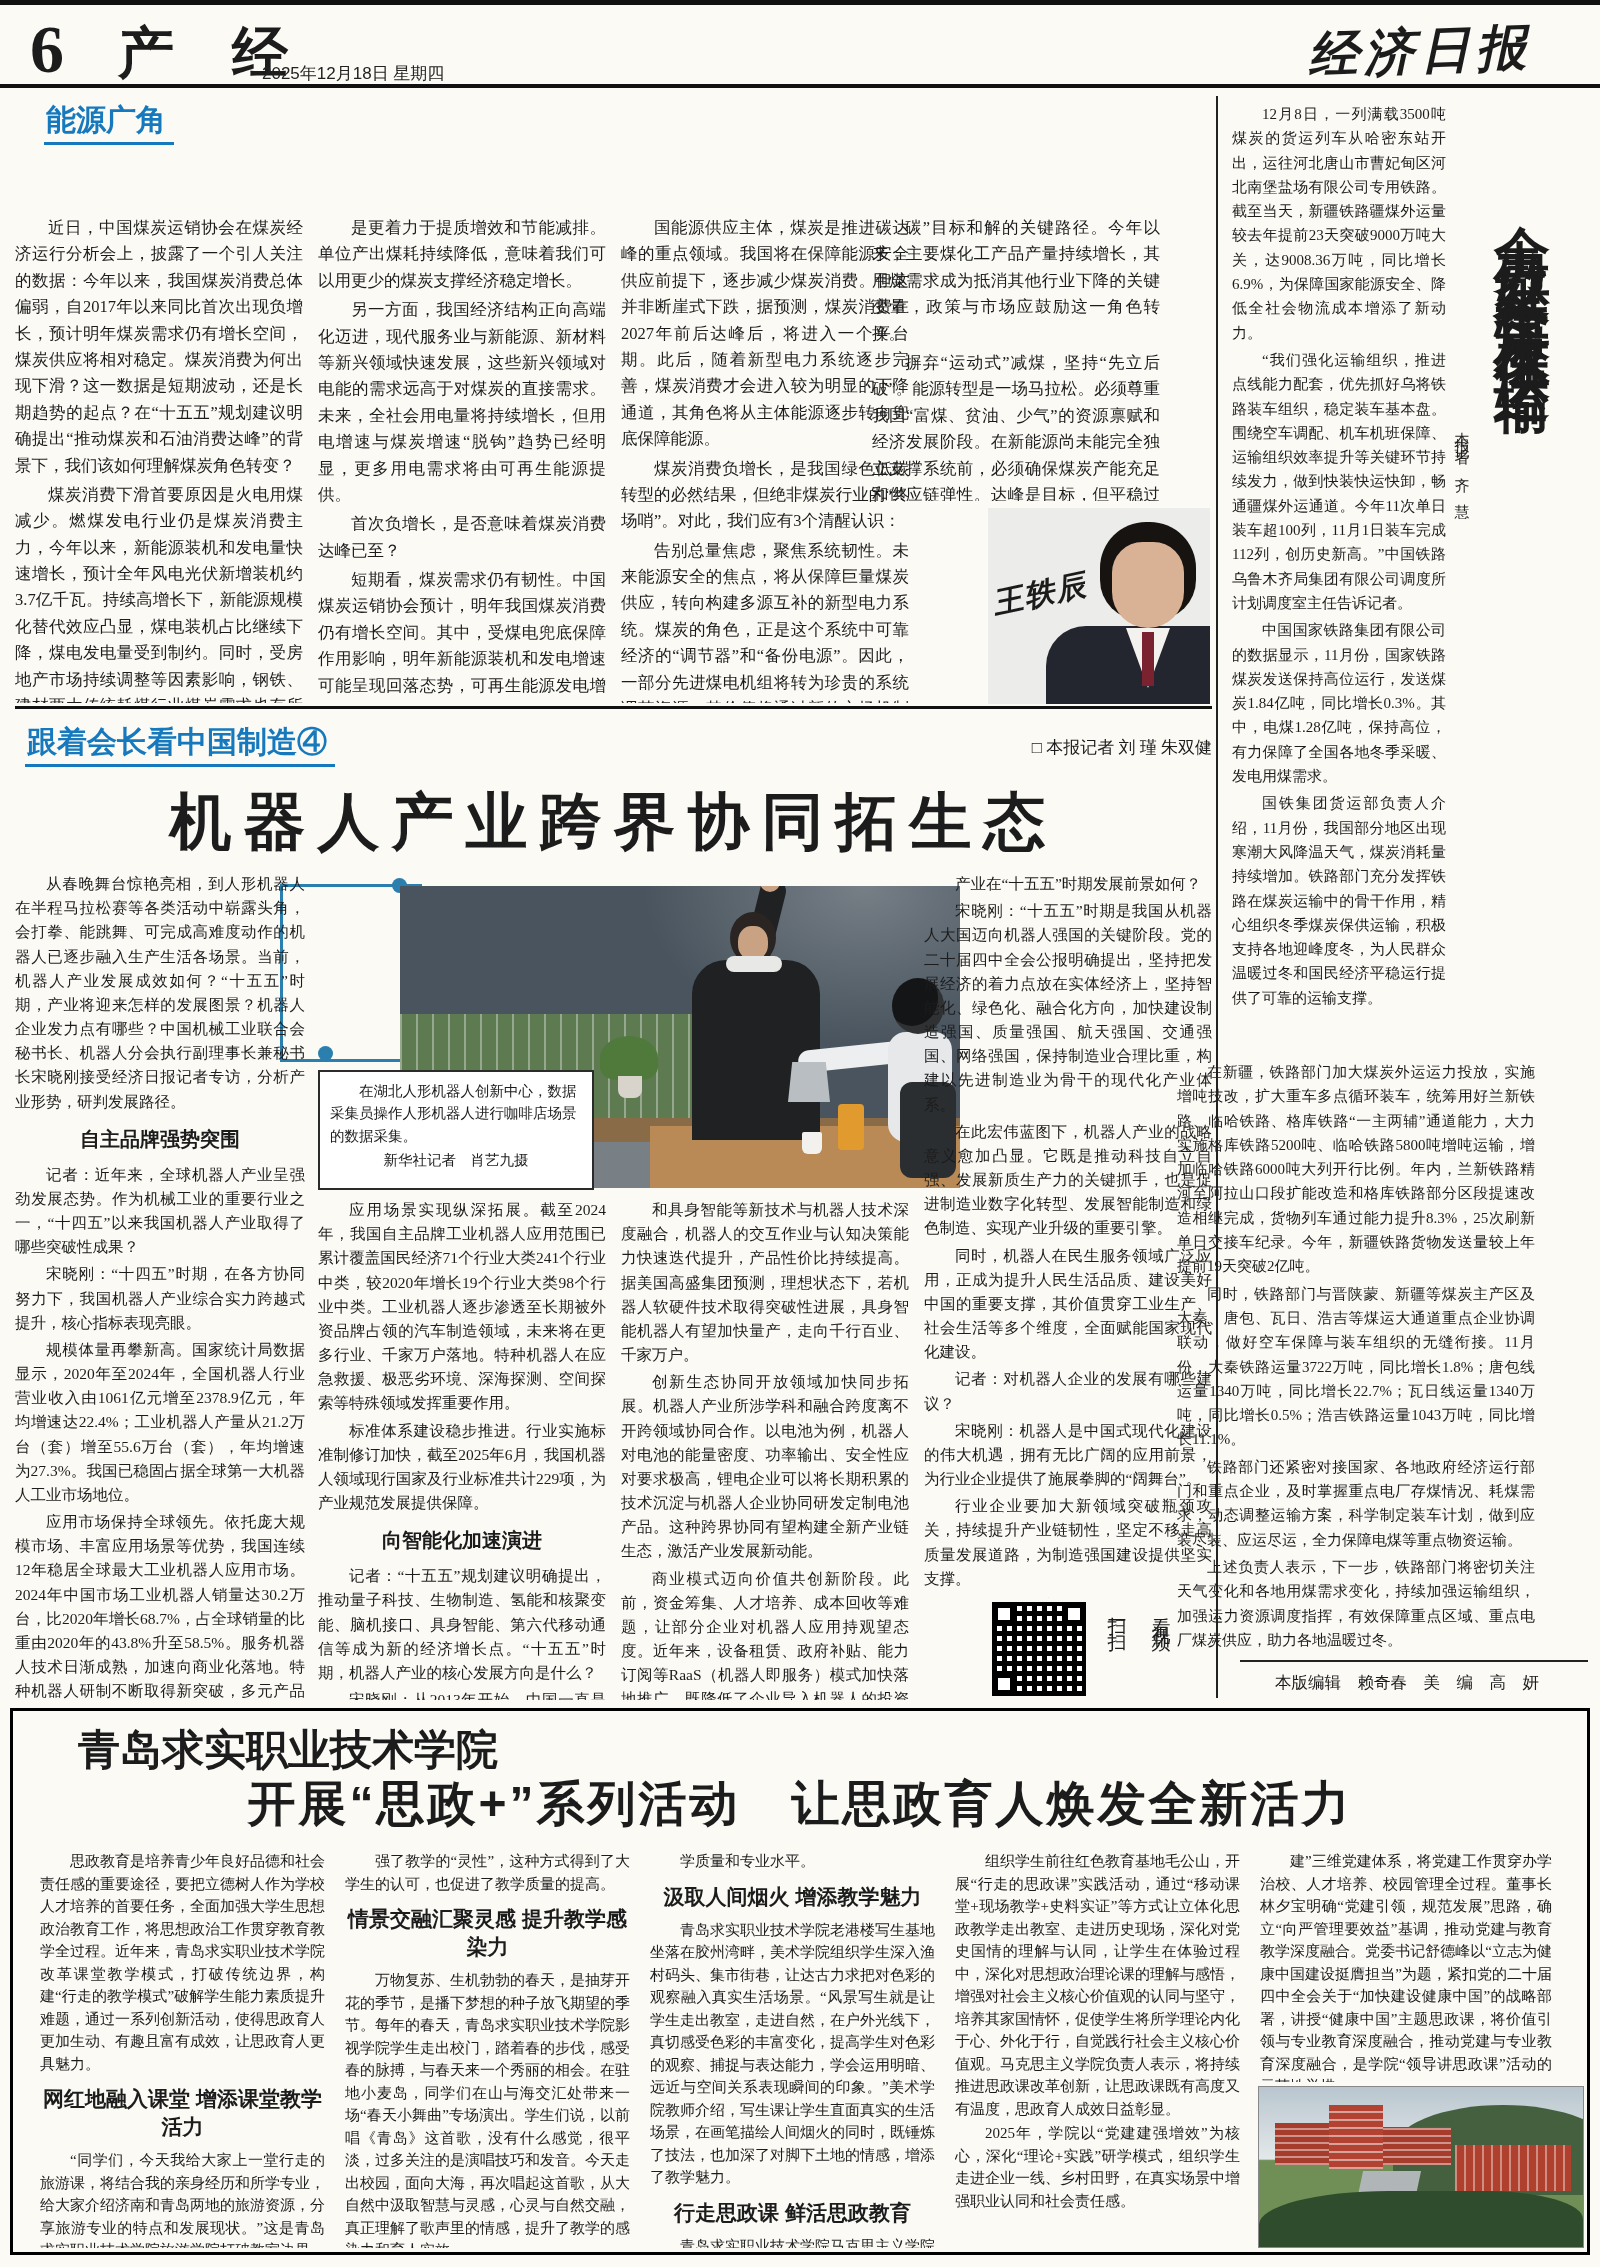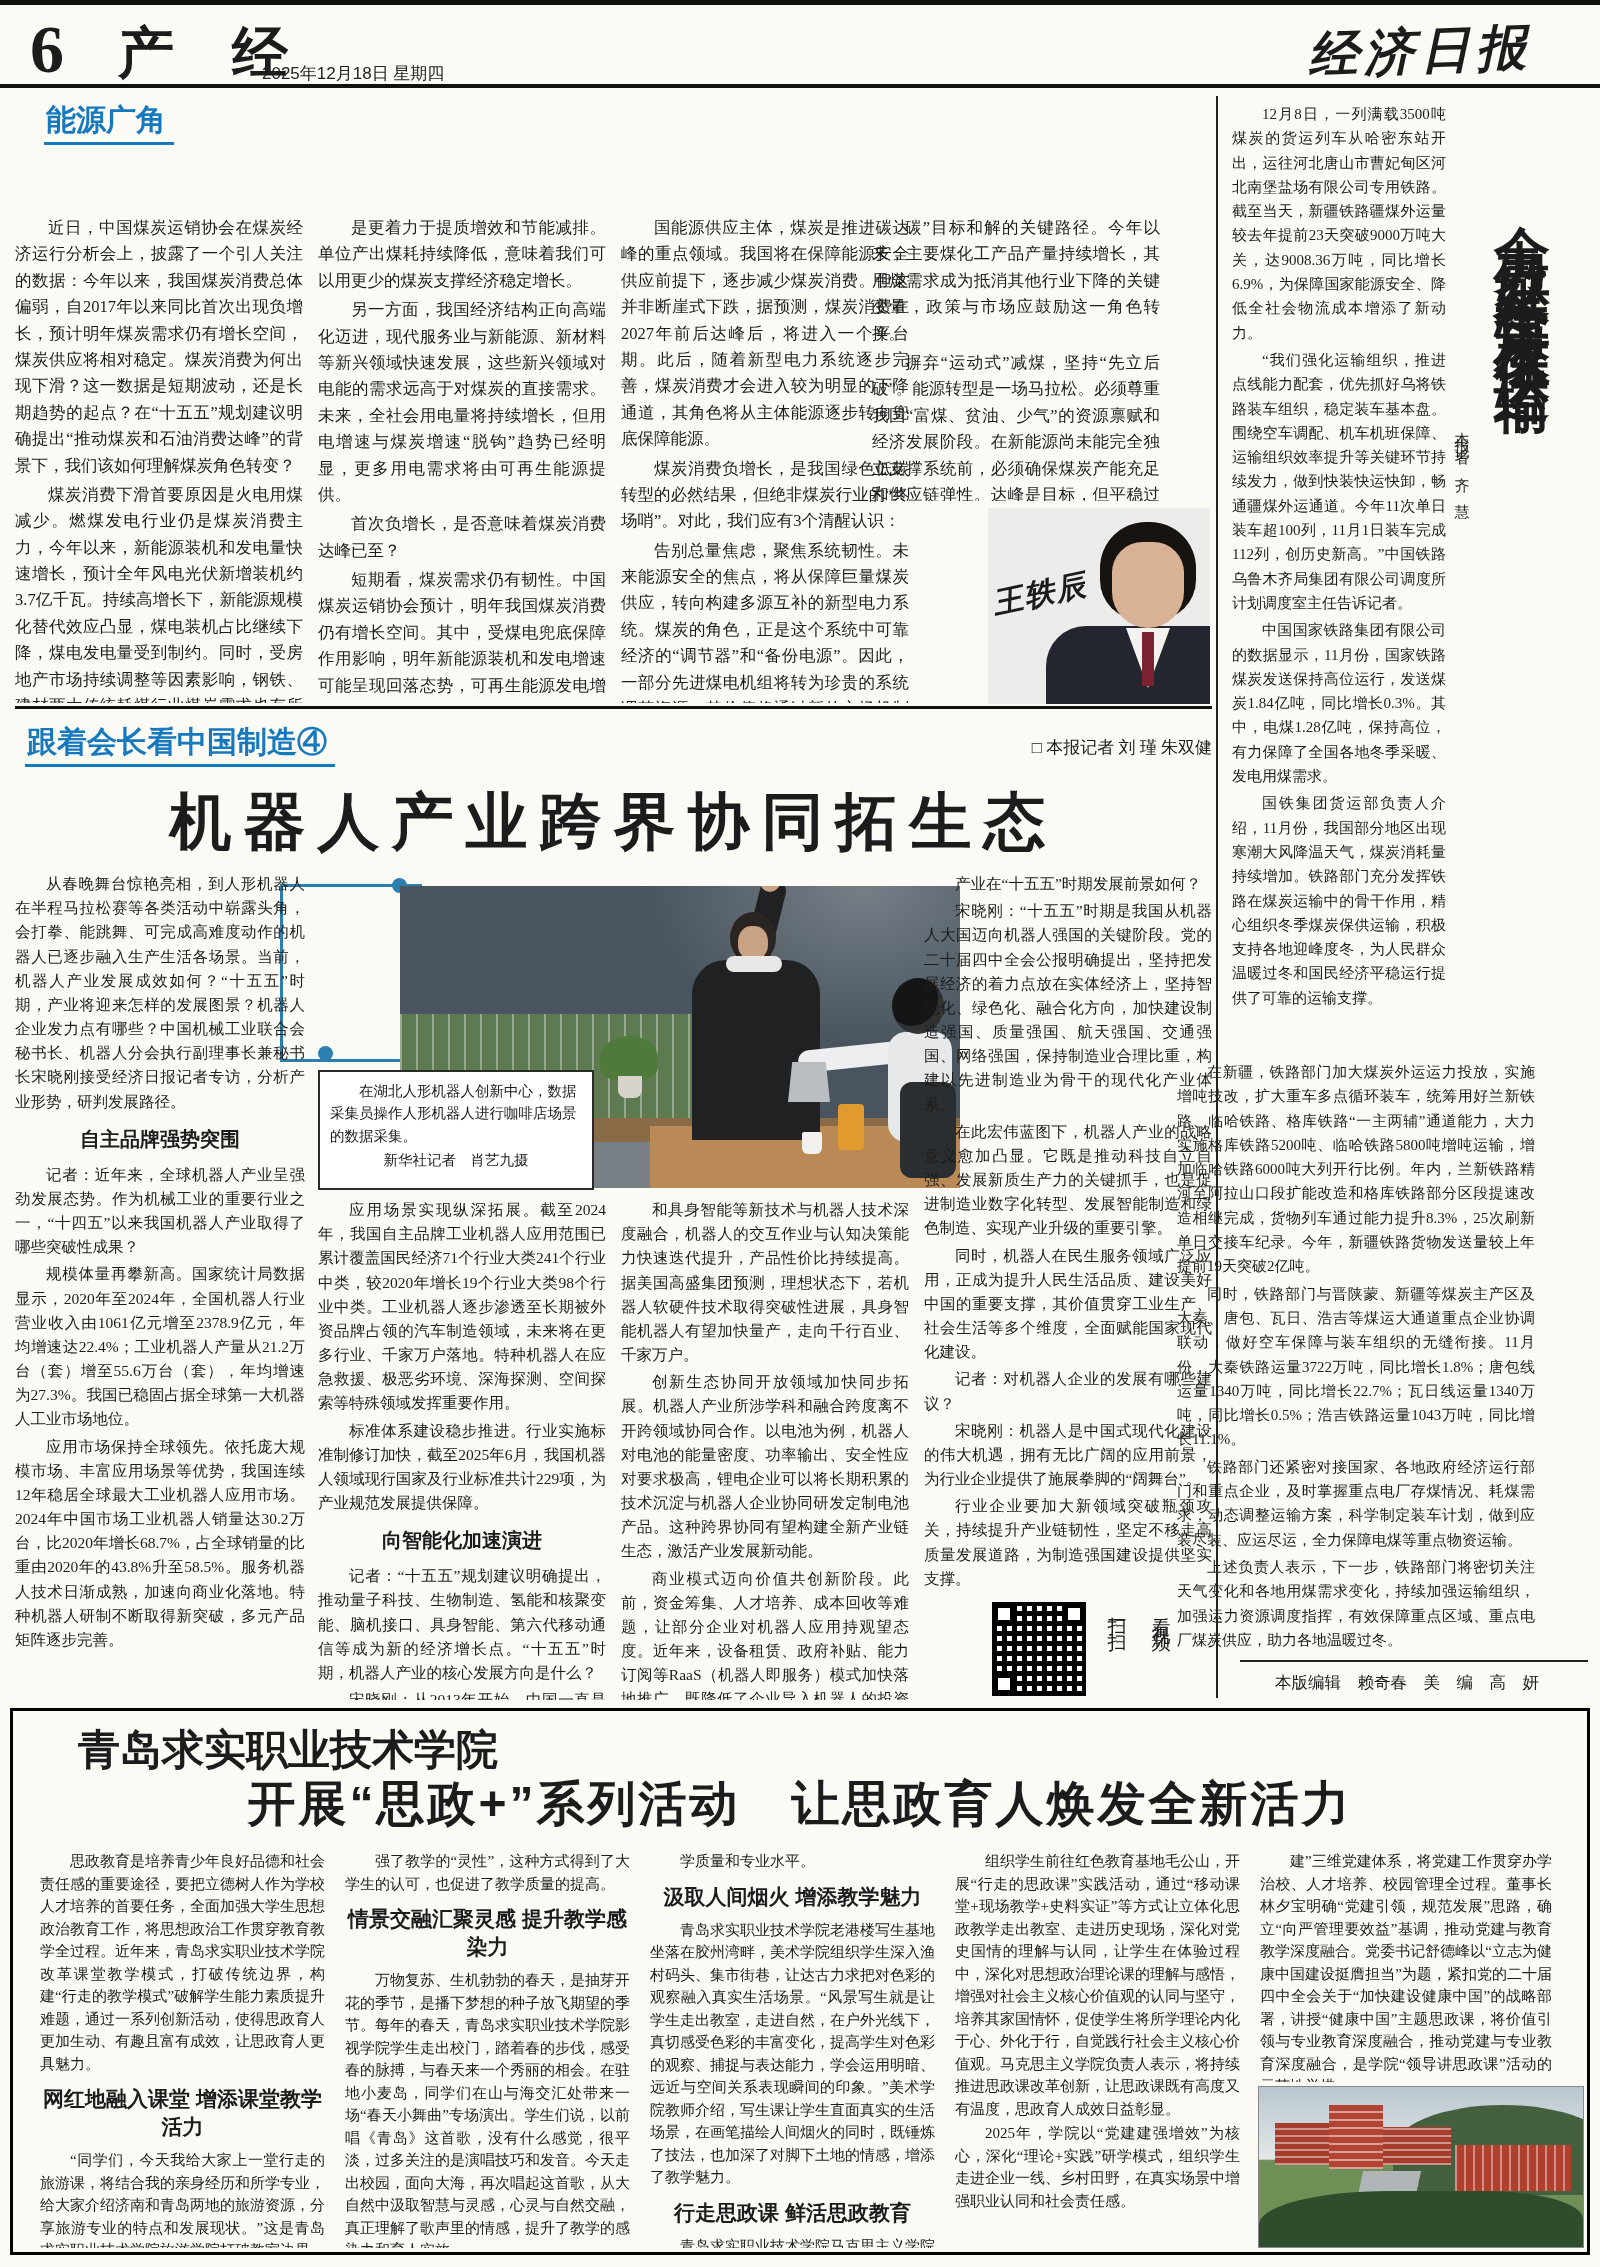--- a/index.html
+++ b/index.html
@@ -195,20 +195,21 @@
 
   <div class="abs caption-box">
     <p class="cap">在湖北人形机器人创新中心，数据采集员操作人形机器人进行咖啡店场景的数据采集。</p>
     <p class="capcredit">新华社记者　肖艺九摄</p>
   </div>
 
   <div class="abs col a2-cols" style="left:15px;top:872px;width:290px;height:828px;">
       <p>从春晚舞台惊艳亮相，到人形机器人在半程马拉松赛等各类活动中崭露头角，会打拳、能跳舞、可完成高难度动作的机器人已逐步融入生产生活各场景。当前，机器人产业发展成效如何？“十五五”时期，产业将迎来怎样的发展图景？机器人企业发力点有哪些？中国机械工业联合会秘书长、机器人分会执行副理事长兼秘书长宋晓刚接受经济日报记者专访，分析产业形势，研判发展路径。</p>
       <h4 class="sub">自主品牌强势突围</h4>
       <p>记者：近年来，全球机器人产业呈强劲发展态势。作为机械工业的重要行业之一，“十四五”以来我国机器人产业取得了哪些突破性成果？</p>
+      <p>宋晓刚：“十四五”时期，在各方协同努力下，我国机器人产业综合实力跨越式提升，核心指标表现亮眼。</p>
       <p>规模体量再攀新高。国家统计局数据显示，2020年至2024年，全国机器人行业营业收入由1061亿元增至2378.9亿元，年均增速达22.4%；工业机器人产量从21.2万台（套）增至55.6万台（套），年均增速为27.3%。我国已稳固占据全球第一大机器人工业市场地位。</p>
       <p>应用市场保持全球领先。依托庞大规模市场、丰富应用场景等优势，我国连续12年稳居全球最大工业机器人应用市场。2024年中国市场工业机器人销量达30.2万台，比2020年增长68.7%，占全球销量的比重由2020年的43.8%升至58.5%。服务机器人技术日渐成熟，加速向商业化落地。特种机器人研制不断取得新突破，多元产品矩阵逐步完善。</p>
     </div>
   <div class="abs col a2-cols" style="left:318px;top:1198px;width:288px;height:502px;">
       <p>应用场景实现纵深拓展。截至2024年，我国自主品牌工业机器人应用范围已累计覆盖国民经济71个行业大类241个行业中类，较2020年增长19个行业大类98个行业中类。工业机器人逐步渗透至长期被外资品牌占领的汽车制造领域，未来将在更多行业、千家万户落地。特种机器人在应急救援、极恶劣环境、深海探测、空间探索等特殊领域发挥重要作用。</p>
       <p>标准体系建设稳步推进。行业实施标准制修订加快，截至2025年6月，我国机器人领域现行国家及行业标准共计229项，为产业规范发展提供保障。</p>
       <h4 class="sub">向智能化加速演进</h4>
       <p>记者：“十五五”规划建议明确提出，推动量子科技、生物制造、氢能和核聚变能、脑机接口、具身智能、第六代移动通信等成为新的经济增长点。“十五五”时期，机器人产业的核心发展方向是什么？</p>
       <p>宋晓刚：从2013年开始，中国一直是全球最大的工业机器人市场。在人工智能等新技术加持下，“十五五”时期，我国机器人产业将向智能化、融合化方向加速转型，实现从规模扩张向质量跃升的关键转变。</p>
     </div>

